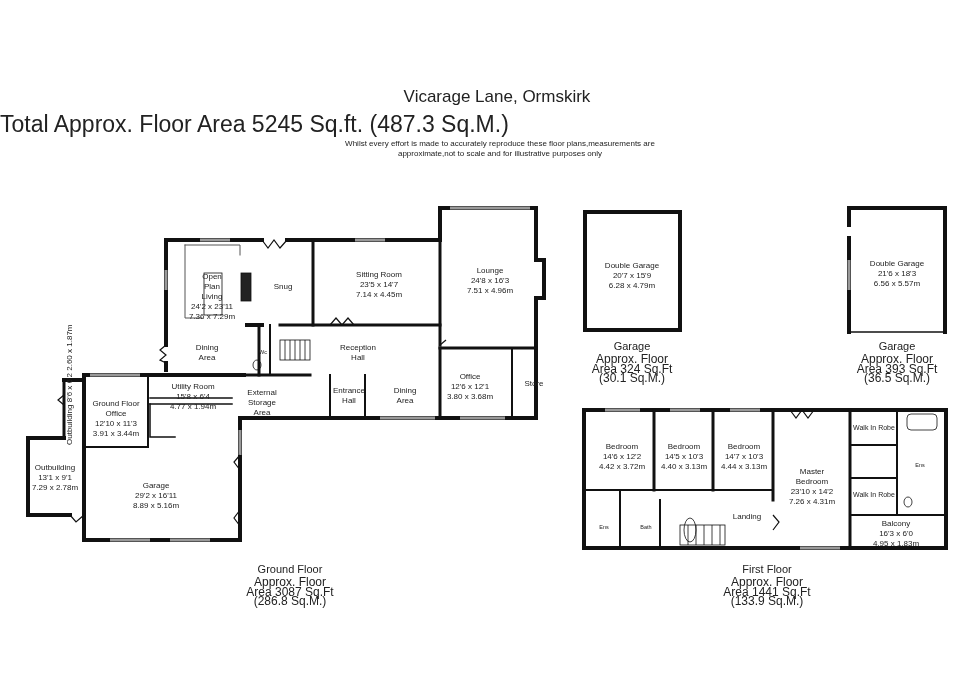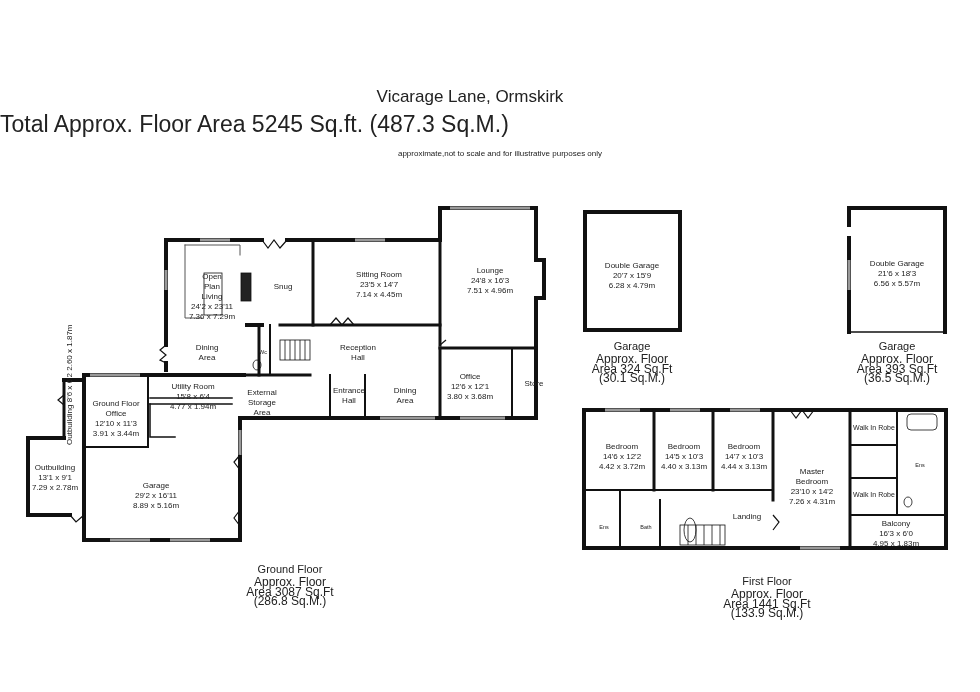--- a/index.html
+++ b/index.html
@@ -1,35 +1,35 @@
 <!DOCTYPE html>
 <html><head>
 <meta charset="utf-8">
 <style>
   html,body{margin:0;padding:0;background:#fff;}
   body{width:980px;height:692px;position:relative;overflow:hidden;font-family:"Liberation Sans",sans-serif;color:#222;}
-  .title{position:absolute;left:0;width:940px;text-align:center;font-size:17px;top:87px;}
+  .title{position:absolute;left:0;width:940px;text-align:center;font-size:17px;top:87px;padding-left:27px;}
   .subtitle{position:absolute;left:0;width:911px;text-align:left;font-size:23px;top:111px;}
   .disclaimer{position:absolute;left:340px;width:320px;text-align:center;font-size:8px;top:139px;line-height:10px;}
   svg.plan{position:absolute;left:0;top:0;}
   .lbl{position:absolute;text-align:center;font-size:8px;line-height:10px;white-space:nowrap;transform:translateX(-50%);}
   .lbl.small{font-size:5.5px;}
   .lbl .n{display:block;}
   .vlbl{position:absolute;font-size:8px;line-height:10px;white-space:nowrap;transform:rotate(-90deg);transform-origin:center;text-align:center;}
   .floorcap{position:absolute;text-align:center;transform:translateX(-50%);white-space:nowrap;}
   .floorcap .h{font-size:11px;display:block;margin-bottom:3px;}
   .floorcap .s{font-size:12px;display:block;line-height:9.5px;}
 </style>
 </head>
 <body>
 
 <div class="title">Vicarage Lane, Ormskirk</div>
 <div class="subtitle">Total Approx. Floor Area 5245 Sq.ft. (487.3 Sq.M.)</div>
 <div class="disclaimer">
-  <br>
+  <span>Whilst every effort is made to accurately reproduce these floor plans,measurements are</span><br>
   <span>approximate,not to scale and for illustrative purposes only</span>
 </div>
 
 <svg class="plan" width="980" height="692" viewBox="0 0 980 692">
   <g fill="none" stroke="#111" stroke-width="4" stroke-linecap="square">
 
     <g>
 
       <polyline points="166,240 166,345"></polyline>
       <polyline points="166,363 166,370"></polyline>
@@ -305,18 +305,18 @@
 <div class="lbl" style="left:747px;top:512px;">
   <span class="n">Landing</span>
 </div>
 <div class="lbl small" style="left:604px;top:522px;">
   <span class="n">Ens</span>
 </div>
 <div class="lbl small" style="left:646px;top:522px;">
   <span class="n">Bath</span>
 </div>
 
-<div class="floorcap" style="left:767px;top:563px;margin-top:12px;">
+<div class="floorcap" style="left:767px;top:563px;">
   <span class="h">First Floor</span>
   <span class="s">Approx. Floor</span>
   <span class="s">Area 1441 Sq.Ft</span>
   <span class="s">(133.9 Sq.M.)</span>
 </div>
 
 </body></html>

